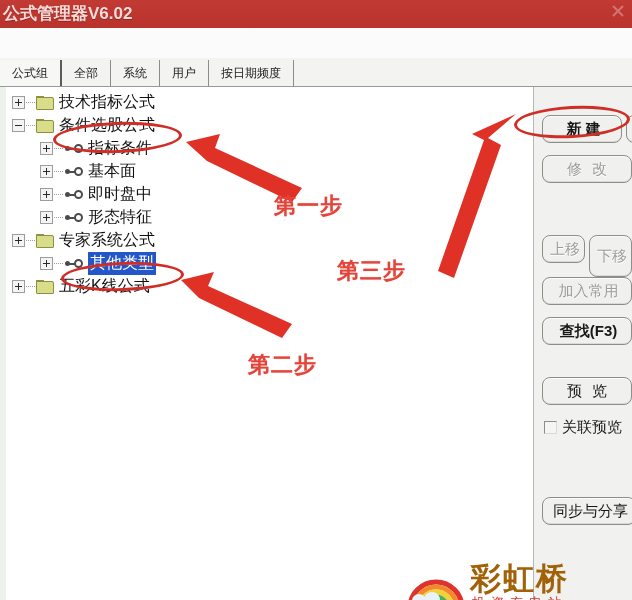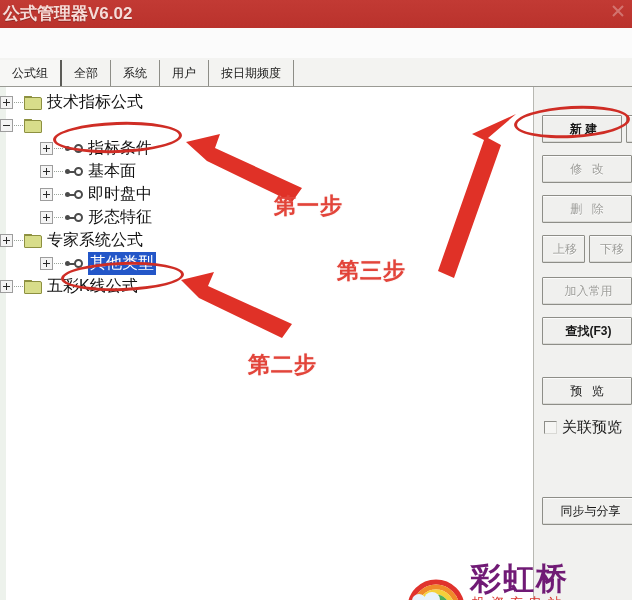--- a/index.html
+++ b/index.html
@@ -113,21 +113,21 @@
     top: 4px;
     width: 505px;
   }
   .tnode {
     position: relative;
     height: 23px;
     display: flex;
     align-items: center;
     white-space: nowrap;
   }
-  .tnode.lvl0 { padding-left: 0; }
+  .tnode.lvl0 { padding-left: 12px; }
   .tnode.lvl1 { padding-left: 40px; }
 
   .expander {
     width: 13px;
     height: 13px;
     flex: 0 0 13px;
     border: 1px solid #9d9d9d;
     background: #f4f4f4;
     position: relative;
     box-sizing: border-box;
@@ -230,22 +230,22 @@
     top: 59px;
     width: 98px;
     height: 513px;
     background: #f1f1ef;
   }
   .btn {
     position: absolute;
     box-sizing: border-box;
     background: #f0f0ee;
     border: 1px solid #8e8e88;
-    border-radius: 1px;
-    font-size: 12px;
+    border-radius: 8px;
+    font-size: 15px;
     color: #171717;
     text-align: right;
     letter-spacing: 3px;
     padding-left: 3px;
     box-shadow: inset 0 1px 0 #fcfcfc, inset 0 -1px 0 #dadad6;
     display:flex; align-items:center; justify-content:center;
     white-space: nowrap;
   }
   .btn.disabled { color: #9d9d99; text-shadow: 0 1px 0 #ffffff; }
   .btn.strong { font-weight: bold; letter-spacing: 0px; }
@@ -293,21 +293,21 @@
     left: 404px;
     top: 528px;
     width: 200px;
     height: 62px;
   }
   .wm-brand {
     position: absolute;
     left: 66px; top: 2px;
     font-size: 31px;
     font-weight: bold;
-    color: #701a75;
+    color: #a16207;
     letter-spacing: 2px;
     white-space: nowrap;
   }
   .wm-sub {
     position: absolute;
     left: 68px; top: 38px;
     font-size: 13px;
     color: #d9342c;
     letter-spacing: 6px;
     white-space: nowrap;
@@ -352,20 +352,21 @@
           <span class="tlabel">技术指标公式</span>
         </div>
 
         <div class="tnode lvl0">
           <span class="expander"></span>
           <span class="dashline"></span>
           <span class="folder">
               <span class="ftab"></span>
               <span class="fback"></span>
             </span>
+          <span class="tlabel">条件选股公式</span>
         </div>
 
         <div class="tnode lvl1">
           <span class="expander plus"></span>
           <span class="dashline"></span>
           <span class="keyicon">
               <span class="kdot"></span>
               <span class="kbar"></span>
               <span class="kring"></span>
             </span>
@@ -441,24 +442,23 @@
     </div>
 
     <div class="divider-v"></div>
 
     <div class="right-panel">
       <div class="btn strong" style="left:8px; top:28px; width:80px; height:28px;">新 建</div>
       <div class="btn" style="left:92px; top:28px; width:26px; height:28px; letter-spacing:0;">▼</div>
 
       <div class="btn disabled" style="left:8px; top:68px; width:90px; height:28px;">修 改</div>
 
-      <div class="btn disabled" style="left:8px; top:108px; width:90px; height:28px;">删 除</div>
 
       <div class="btn disabled" style="left:8px; top:148px; width:43px; height:28px; letter-spacing:0;">上移</div>
-      <div class="btn disabled" style="left:55px; top:148px; width:43px; height:28px; letter-spacing:0;">下移</div>
+      <div class="btn disabled" style="left:55px; top:148px; width:43px; height:42px; letter-spacing:0;">下移</div>
 
       <div class="btn disabled" style="left:8px; top:190px; width:90px; height:28px; letter-spacing:0;">加入常用</div>
 
       <div class="btn strong" style="left:8px; top:230px; width:90px; height:28px;">查找(F3)</div>
 
       <div class="btn" style="left:8px; top:290px; width:90px; height:28px;">预 览</div>
 
       <div class="checkrow" style="left:10px; top:331px;">
         <span class="checkbox"></span>
         <span class="checklabel">关联预览</span>

